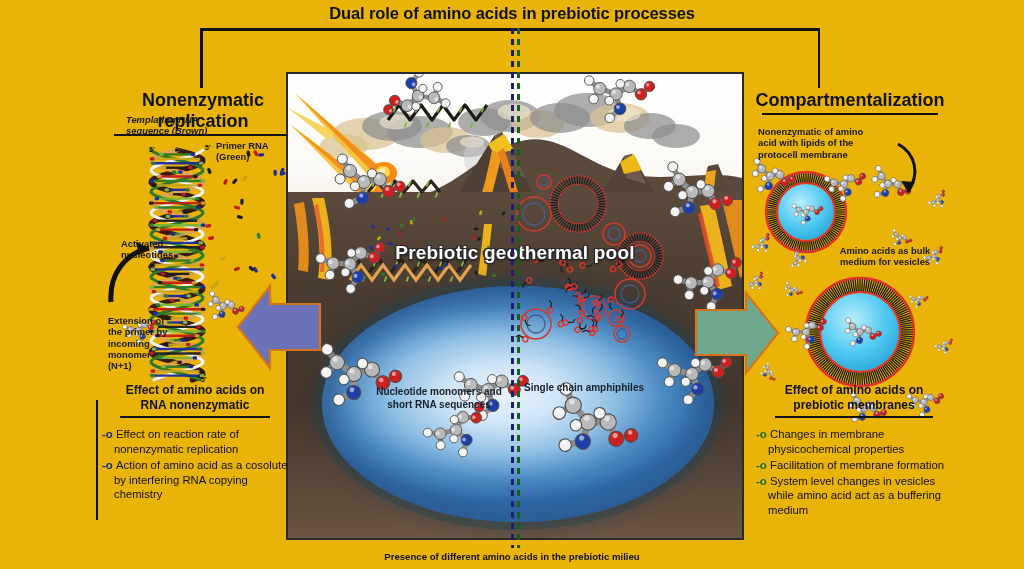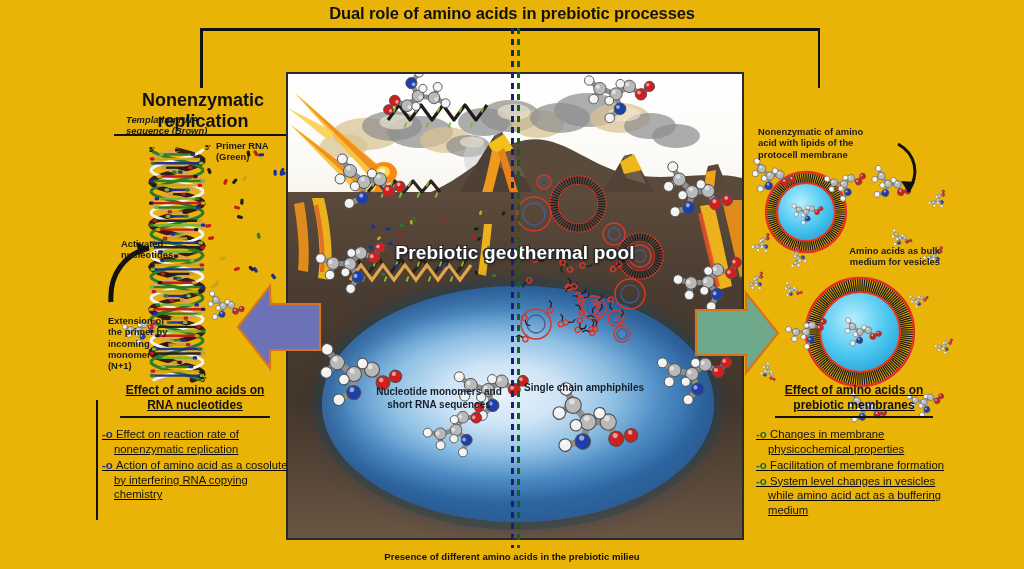--- a/index.html
+++ b/index.html
@@ -33,24 +33,24 @@
   #head-right { left: 750px; top: 90px; width: 200px; }
   #head-right .ul { width: 176px; }
 
   
   .art-cap { position: absolute; font-size: 9.4px; font-weight: bold; color: #1a1a1a; line-height: 1.2; }
   #cap-templating { left: 126px; top: 114px; width: 115px; font-style: italic; }
   #cap-primer { left: 216px; top: 140px; width: 80px; }
   #cap-activated { left: 121px; top: 238px; width: 70px; }
   #cap-extension { left: 108px; top: 315px; width: 68px; }
   #cap-interactions { left: 758px; top: 126px; width: 120px; }
-  #cap-bulk { left: 830px; top: 245px; width: 110px; text-align: right; }
+  #cap-bulk { left: 830px; top: 245px; width: 110px; text-align: center; }
 
   
-  .panel { position: absolute; text-decoration: underline; }
+  .panel { position: absolute; }
   .panel .ptitle {
     font-size: 12px; font-weight: bold; color: #111; text-align: center; line-height: 1.25;
   }
   .panel .ul { height: 2px; background: #111; margin: 3px auto 9px; }
   .panel ul { list-style: none; }
   .panel li { font-size: 11.3px; color: #111; line-height: 1.3; margin-bottom: 1px;
               text-indent: -12px; padding-left: 12px; }
   .bul { font-weight: bold; font-size: 11.5px; }
 
   #panel-left  { left: 102px; top: 383px; width: 186px; }
@@ -124,20 +124,24 @@
 
   <div id="main-title">Dual role of amino acids in prebiotic processes</div>
   <div id="bracket">
     <div class="hbar"></div>
     <div class="vl"></div>
     <div class="vr"></div>
   </div>
 
   <div class="side-head" id="head-left">
     <div>Nonenzymatic replication</div>
+    <div class="ul"></div>
+  </div>
+  <div class="side-head" id="head-right">
+    <div>Compartmentalization</div>
     <div class="ul"></div>
   </div>
 
   <svg id="left-art" width="200" height="300" viewBox="0 0 200 300" style="position:absolute;left:105px;top:120px;">
     <g id="helix-group">
         <path d="M72.0,30.0 L79.3,31.9 L85.9,33.8 L91.5,35.8 L95.5,37.7 L97.7,39.6 L97.8,41.5 L95.9,43.4 L92.0,45.3 L86.6,47.3 L80.0,49.2 L72.8,51.1 L65.5,53.0 L58.8,54.9 L53.0,56.8 L48.8,58.8 L46.5,60.7 L46.1,62.6 L47.8,64.5 L51.5,66.4 L56.7,68.3 L63.2,70.3 L70.4,72.2 L77.7,74.1 L84.5,76.0 L90.4,77.9 L94.8,79.8 L97.4,81.8 L97.9,83.7 L96.5,85.6 L93.0,87.5 L87.9,89.4 L81.6,91.3 L74.4,93.3 L67.1,95.2 L60.2,97.1 L54.2,99.0 L49.6,100.9 L46.8,102.8 L46.0,104.8 L47.3,106.7 L50.5,108.6 L55.4,110.5 L61.7,112.4 L68.7,114.3 L76.1,116.3 L83.1,118.2 L89.2,120.1 L94.0,122.0 L97.0,123.9 L98.0,125.8 L97.0,127.8 L94.0,129.7 L89.2,131.6 L83.1,133.5 L76.1,135.4 L68.7,137.3 L61.7,139.3 L55.4,141.2 L50.5,143.1 L47.3,145.0 L46.0,146.9 L46.8,148.8 L49.6,150.8 L54.2,152.7 L60.2,154.6 L67.1,156.5 L74.4,158.4 L81.6,160.3 L87.9,162.3 L93.0,164.2 L96.5,166.1 L97.9,168.0 L97.4,169.9 L94.8,171.8 L90.4,173.8 L84.5,175.7 L77.7,177.6 L70.4,179.5 L63.2,181.4 L56.7,183.3 L51.5,185.3 L47.8,187.2 L46.1,189.1 L46.5,191.0 L48.8,192.9 L53.0,194.8 L58.8,196.8 L65.5,198.7 L72.8,200.6 L80.0,202.5 L86.6,204.4 L92.0,206.3 L95.9,208.3 L97.8,210.2 L97.7,212.1 L95.5,214.0 L91.5,215.9 L85.9,217.8 L79.3,219.8 L72.0,221.7 L64.7,223.6 L58.1,225.5 L52.5,227.4 L48.5,229.3 L46.3,231.3 L46.2,233.2 L48.1,235.1 L52.0,237.0 L57.4,238.9 L64.0,240.8 L71.2,242.8 L78.5,244.7 L85.2,246.6 L91.0,248.5 L95.2,250.4 L97.5,252.3 L97.9,254.3 L96.2,256.2 L92.5,258.1 L87.3,260.0" stroke="#3a1b12" stroke-width="5.2" fill="none" stroke-linecap="round"></path>
         <path d="M72.0,30.0 L64.7,31.9 L58.1,33.8 L52.5,35.8 L48.5,37.7 L46.3,39.6 L46.2,41.5 L48.1,43.4 L52.0,45.3 L57.4,47.3 L64.0,49.2 L71.2,51.1 L78.5,53.0 L85.2,54.9 L91.0,56.8 L95.2,58.8 L97.5,60.7 L97.9,62.6 L96.2,64.5 L92.5,66.4 L87.3,68.3 L80.8,70.3 L73.6,72.2 L66.3,74.1 L59.5,76.0 L53.6,77.9 L49.2,79.8 L46.6,81.8 L46.1,83.7 L47.5,85.6 L51.0,87.5 L56.1,89.4 L62.4,91.3 L69.6,93.3 L76.9,95.2 L83.8,97.1 L89.8,99.0 L94.4,100.9 L97.2,102.8 L98.0,104.8 L96.7,106.7 L93.5,108.6 L88.6,110.5 L82.3,112.4 L75.3,114.3 L67.9,116.3 L60.9,118.2 L54.8,120.1 L50.0,122.0 L47.0,123.9 L46.0,125.8 L47.0,127.8 L50.0,129.7 L54.8,131.6 L60.9,133.5 L67.9,135.4 L75.3,137.3 L82.3,139.3 L88.6,141.2 L93.5,143.1 L96.7,145.0 L98.0,146.9 L97.2,148.8 L94.4,150.8 L89.8,152.7 L83.8,154.6 L76.9,156.5 L69.6,158.4 L62.4,160.3 L56.1,162.3 L51.0,164.2 L47.5,166.1 L46.1,168.0 L46.6,169.9 L49.2,171.8 L53.6,173.8 L59.5,175.7 L66.3,177.6 L73.6,179.5 L80.8,181.4 L87.3,183.3 L92.5,185.3 L96.2,187.2 L97.9,189.1 L97.5,191.0 L95.2,192.9 L91.0,194.8 L85.2,196.8 L78.5,198.7 L71.2,200.6 L64.0,202.5 L57.4,204.4 L52.0,206.3 L48.1,208.3 L46.2,210.2 L46.3,212.1 L48.5,214.0 L52.5,215.9 L58.1,217.8 L64.7,219.8 L72.0,221.7 L79.3,223.6 L85.9,225.5 L91.5,227.4 L95.5,229.3 L97.7,231.3 L97.8,233.2 L95.9,235.1 L92.0,237.0 L86.6,238.9 L80.0,240.8 L72.8,242.8 L65.5,244.7 L58.8,246.6 L53.0,248.5 L48.8,250.4 L46.5,252.3 L46.1,254.3 L47.8,256.2 L51.5,258.1 L56.7,260.0" stroke="#e0a34e" stroke-width="4.6" fill="none" stroke-linecap="round"></path>
         <path d="M97.7,30.0 L95.5,31.9 L91.5,33.8 L85.9,35.8 L79.3,37.7 L72.0,39.6 L64.7,41.5 L58.1,43.4 L52.5,45.3 L48.5,47.3 L46.3,49.2 L46.2,51.1 L48.1,53.0 L52.0,54.9 L57.4,56.8 L64.0,58.8 L71.2,60.7 L78.5,62.6 L85.2,64.5 L91.0,66.4 L95.2,68.3 L97.5,70.3 L97.9,72.2 L96.2,74.1 L92.5,76.0 L87.3,77.9 L80.8,79.8 L73.6,81.8 L66.3,83.7 L59.5,85.6 L53.6,87.5 L49.2,89.4 L46.6,91.3 L46.1,93.3 L47.5,95.2 L51.0,97.1 L56.1,99.0 L62.4,100.9 L69.6,102.8 L76.9,104.8 L83.8,106.7 L89.8,108.6 L94.4,110.5 L97.2,112.4 L98.0,114.3 L96.7,116.3 L93.5,118.2 L88.6,120.1 L82.3,122.0 L75.3,123.9 L67.9,125.8 L60.9,127.8 L54.8,129.7 L50.0,131.6 L47.0,133.5 L46.0,135.4 L47.0,137.3 L50.0,139.3 L54.8,141.2 L60.9,143.1 L67.9,145.0 L75.3,146.9 L82.3,148.8 L88.6,150.8 L93.5,152.7 L96.7,154.6 L98.0,156.5 L97.2,158.4 L94.4,160.3 L89.8,162.3 L83.8,164.2 L76.9,166.1 L69.6,168.0 L62.4,169.9 L56.1,171.8 L51.0,173.8 L47.5,175.7 L46.1,177.6 L46.6,179.5 L49.2,181.4 L53.6,183.3 L59.5,185.3 L66.3,187.2 L73.6,189.1 L80.8,191.0 L87.3,192.9 L92.5,194.8 L96.2,196.8 L97.9,198.7 L97.5,200.6 L95.2,202.5 L91.0,204.4 L85.2,206.3 L78.5,208.3 L71.2,210.2 L64.0,212.1 L57.4,214.0 L52.0,215.9 L48.1,217.8 L46.2,219.8 L46.3,221.7 L48.5,223.6 L52.5,225.5 L58.1,227.4 L64.7,229.3 L72.0,231.3 L79.3,233.2 L85.9,235.1 L91.5,237.0 L95.5,238.9 L97.7,240.8 L97.8,242.8 L95.9,244.7 L92.0,246.6 L86.6,248.5 L80.0,250.4 L72.8,252.3 L65.5,254.3 L58.8,256.2 L53.0,258.1 L48.8,260.0" stroke="#f2f2ef" stroke-width="3" fill="none" stroke-linecap="round"></path>
         <path d="M46.3,30.0 L48.5,31.9 L52.5,33.8 L58.1,35.8 L64.7,37.7 L72.0,39.6 L79.3,41.5 L85.9,43.4 L91.5,45.3 L95.5,47.3 L97.7,49.2 L97.8,51.1 L95.9,53.0 L92.0,54.9 L86.6,56.8 L80.0,58.8 L72.8,60.7 L65.5,62.6 L58.8,64.5 L53.0,66.4 L48.8,68.3 L46.5,70.3 L46.1,72.2 L47.8,74.1 L51.5,76.0 L56.7,77.9 L63.2,79.8 L70.4,81.8 L77.7,83.7 L84.5,85.6 L90.4,87.5 L94.8,89.4 L97.4,91.3 L97.9,93.3 L96.5,95.2 L93.0,97.1 L87.9,99.0 L81.6,100.9 L74.4,102.8 L67.1,104.8 L60.2,106.7 L54.2,108.6 L49.6,110.5 L46.8,112.4 L46.0,114.3 L47.3,116.3 L50.5,118.2 L55.4,120.1 L61.7,122.0 L68.7,123.9 L76.1,125.8 L83.1,127.8 L89.2,129.7 L94.0,131.6 L97.0,133.5 L98.0,135.4 L97.0,137.3 L94.0,139.3 L89.2,141.2 L83.1,143.1 L76.1,145.0 L68.7,146.9 L61.7,148.8 L55.4,150.8 L50.5,152.7 L47.3,154.6 L46.0,156.5 L46.8,158.4 L49.6,160.3 L54.2,162.3 L60.2,164.2 L67.1,166.1 L74.4,168.0 L81.6,169.9 L87.9,171.8 L93.0,173.8 L96.5,175.7 L97.9,177.6 L97.4,179.5 L94.8,181.4 L90.4,183.3 L84.5,185.3 L77.7,187.2 L70.4,189.1 L63.2,191.0 L56.7,192.9 L51.5,194.8 L47.8,196.8 L46.1,198.7 L46.5,200.6 L48.8,202.5 L53.0,204.4 L58.8,206.3 L65.5,208.3 L72.8,210.2 L80.0,212.1 L86.6,214.0 L92.0,215.9 L95.9,217.8 L97.8,219.8 L97.7,221.7 L95.5,223.6 L91.5,225.5 L85.9,227.4 L79.3,229.3 L72.0,231.3 L64.7,233.2 L58.1,235.1 L52.5,237.0 L48.5,238.9 L46.3,240.8 L46.2,242.8 L48.1,244.7 L52.0,246.6 L57.4,248.5 L64.0,250.4 L71.2,252.3 L78.5,254.3 L85.2,256.2 L91.0,258.1 L95.2,260.0" stroke="#2f7a2a" stroke-width="3" fill="none" stroke-linecap="round"></path>
         <line x1="72" y1="30" x2="72" y2="30" stroke="#c01c1c" stroke-width="2.4" opacity="0.95"></line>
@@ -1994,21 +1998,21 @@
     <path d="M84,22 L34,22 L34,4 L2,45 L34,86 L34,68 L84,68 Z" fill="#6b72b8" stroke="#d4741f" stroke-width="2.2"></path>
   </svg>
   <svg class="bigarrow" id="arrow-right" width="86" height="86" viewBox="0 0 86 86">
     <path d="M2,20 L52,20 L52,3 L84,43 L52,83 L52,65 L2,65 Z" fill="#6fa98c" stroke="#d4741f" stroke-width="2.2"></path>
   </svg>
 
   <div id="left-edge"></div>
   <div class="panel" id="panel-left">
     <div class="ptitle">
       <div>Effect of amino acids on</div>
-      <div>RNA nucleotides</div>
+      <div>RNA nonenzymatic</div>
     </div>
     <div class="ul"></div>
     <ul id="left-bullets">
         <li><span class="bul" style="color: rgb(27, 44, 155);">-o </span><span>Effect on reaction rate of nonenzymatic replication</span></li>
         <li><span class="bul" style="color: rgb(27, 44, 155);">-o </span><span>Action of amino acid as a cosolute by interfering RNA copying chemistry</span></li>
       </ul>
   </div>
 
   <div class="panel" id="panel-right">
     <div class="ptitle">

